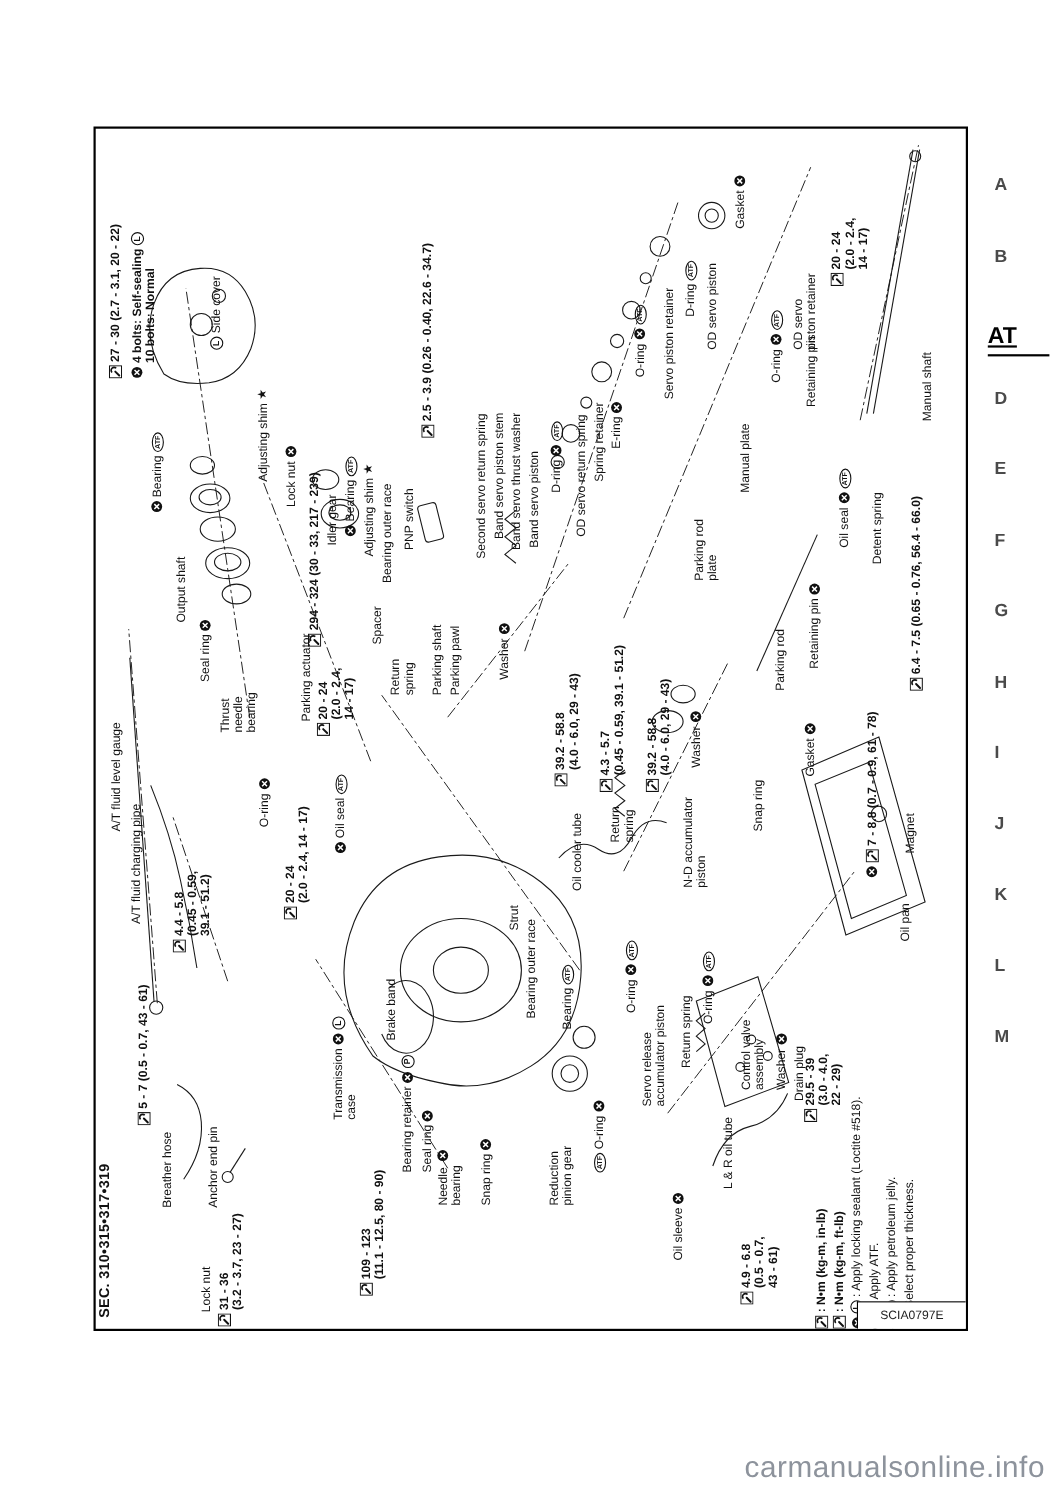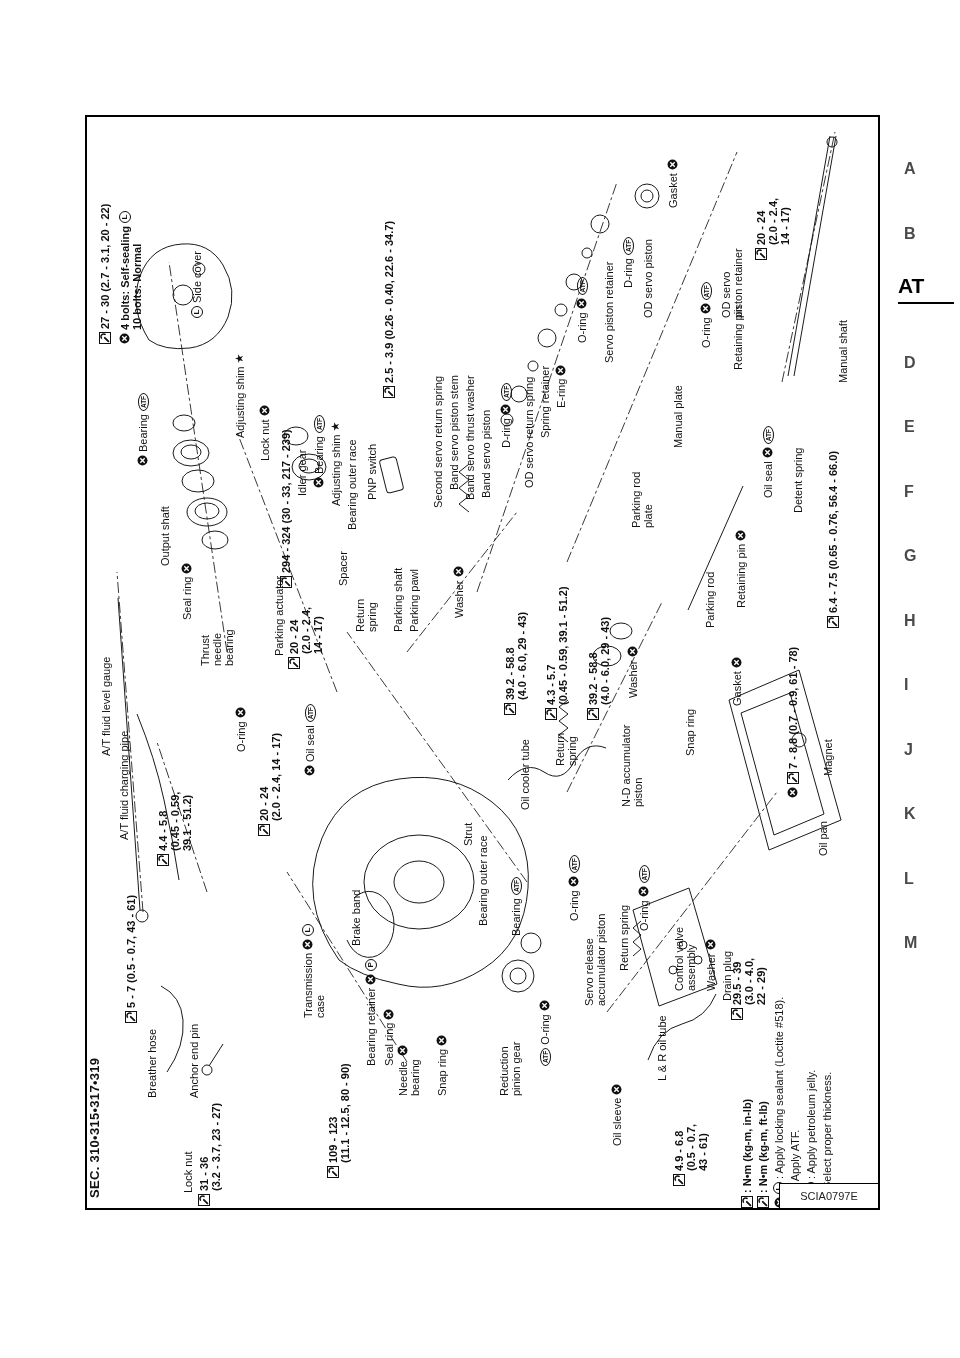--- a/index.html
+++ b/index.html
@@ -421,26 +421,27 @@
       </div>
 
     <div class="figid">
       <span>SCIA0797E</span>
     </div>
   </div>
 
   <div class="margin-col">
       <div class="mletter" style="top: 160px;">A</div>
       <div class="mletter" style="top: 225px;">B</div>
-      <div class="mletter active" style="top: 274px;">AT</div>
+      <div class="mletter active" style="top: 294px; text-decoration: underline;">AT</div>
       <div class="mletter" style="top: 354px;">D</div>
       <div class="mletter" style="top: 418px;">E</div>
       <div class="mletter" style="top: 483px;">F</div>
       <div class="mletter" style="top: 547px;">G</div>
       <div class="mletter" style="top: 612px;">H</div>
       <div class="mletter" style="top: 676px;">I</div>
       <div class="mletter" style="top: 741px;">J</div>
       <div class="mletter" style="top: 805px;">K</div>
       <div class="mletter" style="top: 870px;">L</div>
       <div class="mletter" style="top: 934px;">M</div>
     </div>
 
+  <div class="watermark">carmanualsonline.info</div>
 </div>
 
 </body></html>

